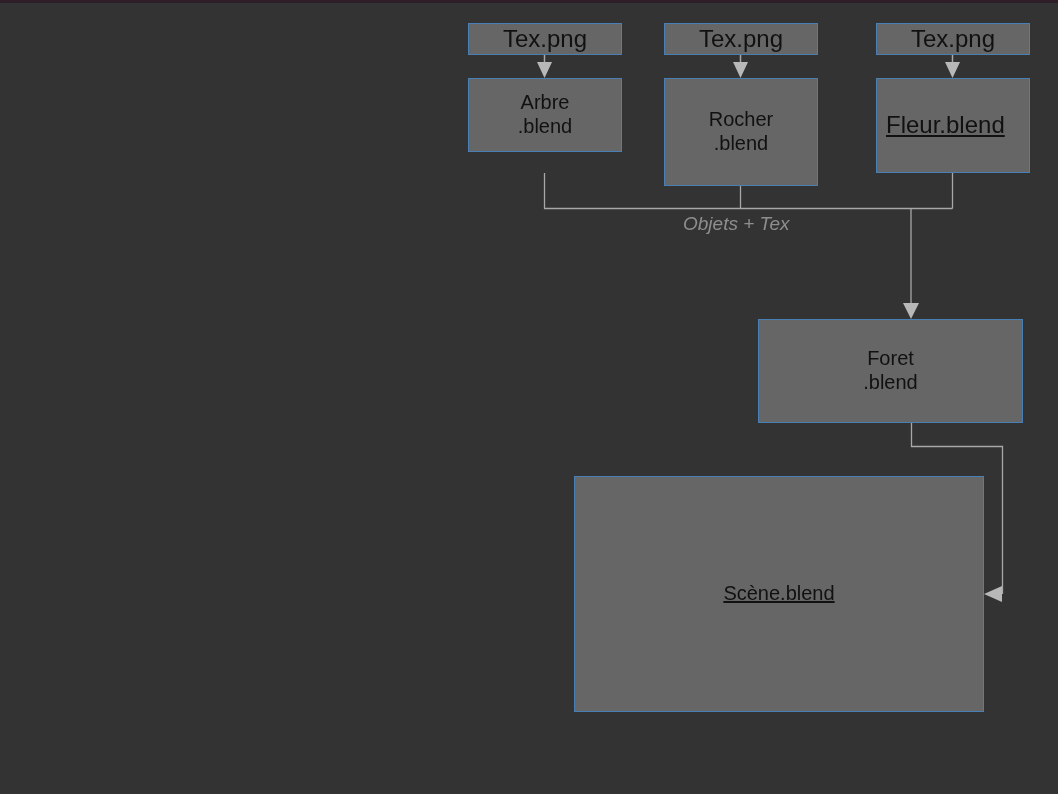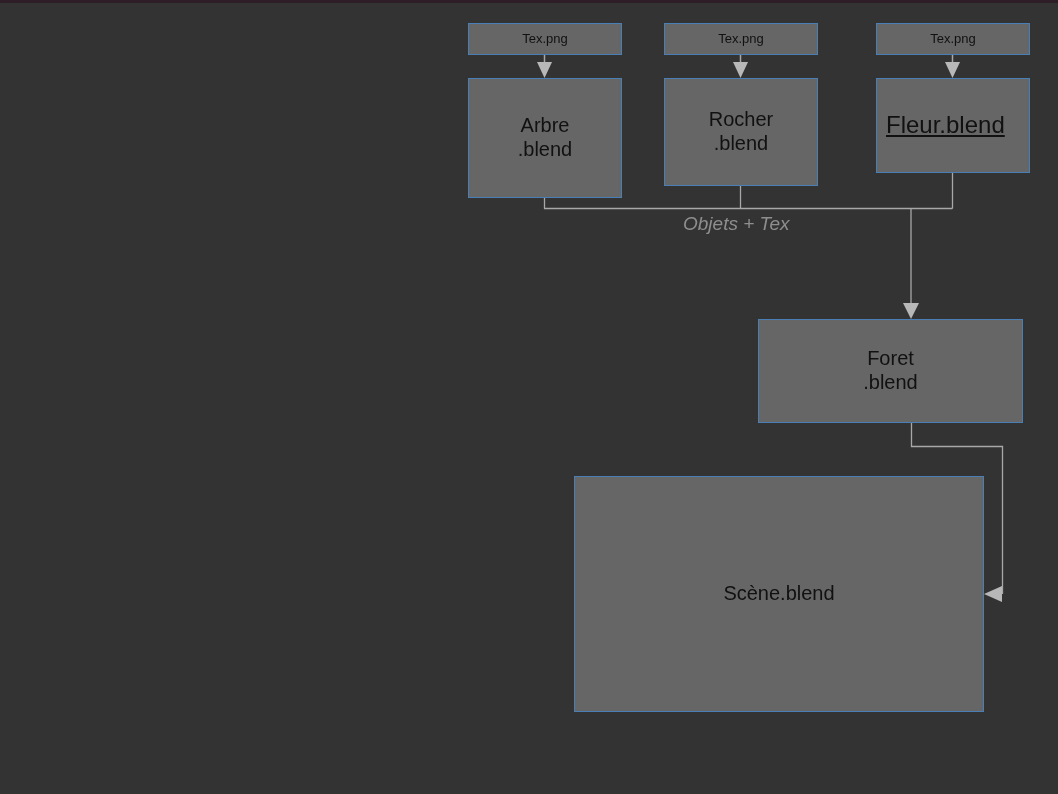--- a/index.html
+++ b/index.html
@@ -38,21 +38,21 @@
     color: #111111;
     display: flex;
     align-items: center;
     justify-content: center;
     text-align: center;
     line-height: 1.18;
     font-size: 20px;
     white-space: pre-line;
   }
   .node.tex {
-    font-size: 13px;
+    font-size: 24px;
   }
   .node.fleur {
     font-size: 24px;
     align-items: center;
     justify-content: flex-start;
     padding-left: 9px;
     text-decoration: underline;
   }
   .edge-label {
     position: absolute;
@@ -108,28 +108,28 @@
       <polygon points="1002,586 1002,602 984,594" fill="#b8b8b8"></polygon>
     </g>
   </svg>
 
   <div class="node tex" style="left:468px; top:23px; width:154px; height:32px;">Tex.png</div>
 
   <div class="node tex" style="left:664px; top:23px; width:154px; height:32px;">Tex.png</div>
 
   <div class="node tex" style="left:876px; top:23px; width:154px; height:32px;">Tex.png</div>
 
-  <div class="node" style="left:468px; top:78px; width:154px; height:120px;">Arbre
+  <div class="node" style="left:468px; top:78px; width:154px; height:74px;">Arbre
 .blend</div>
 
   <div class="node" style="left:664px; top:78px; width:154px; height:108px;">Rocher
 .blend</div>
 
   <div class="node fleur" style="left:876px; top:78px; width:154px; height:95px;">Fleur.blend</div>
 
   <div class="node" style="left:758px; top:319px; width:265px; height:104px;">Foret
 .blend</div>
 
-  <div class="node" style="left:574px; top:476px; width:410px; height:236px;">Scène.blend</div>
+  <div class="node" style="left:574px; top:476px; width:410px; height:236px;text-decoration:underline;">Scène.blend</div>
 
   <div class="edge-label" style="left:683px; top:213px;">Objets + Tex</div>
 
 </div>
 
 </body></html>

